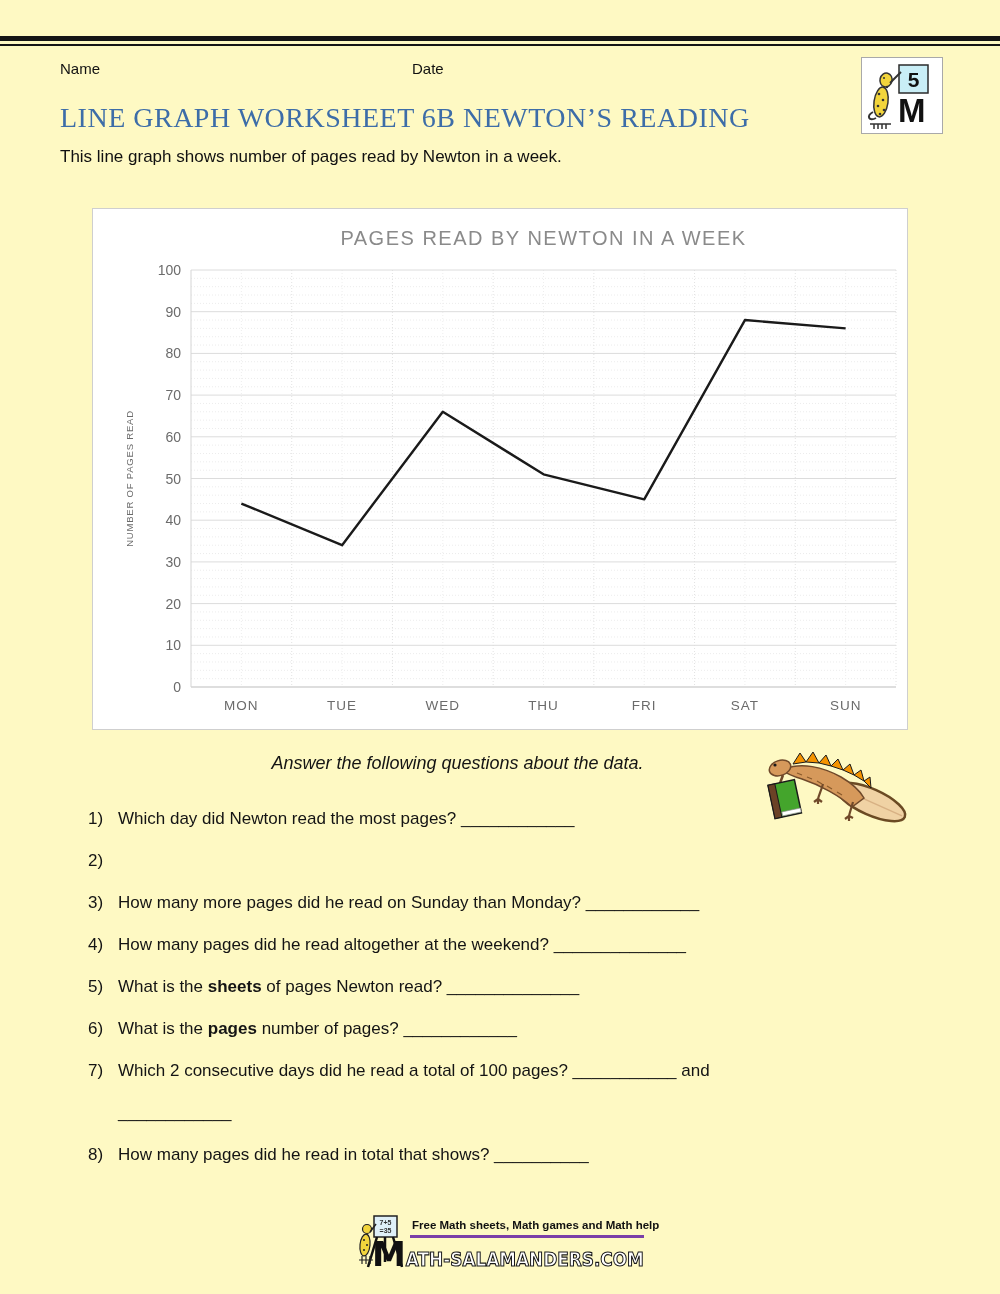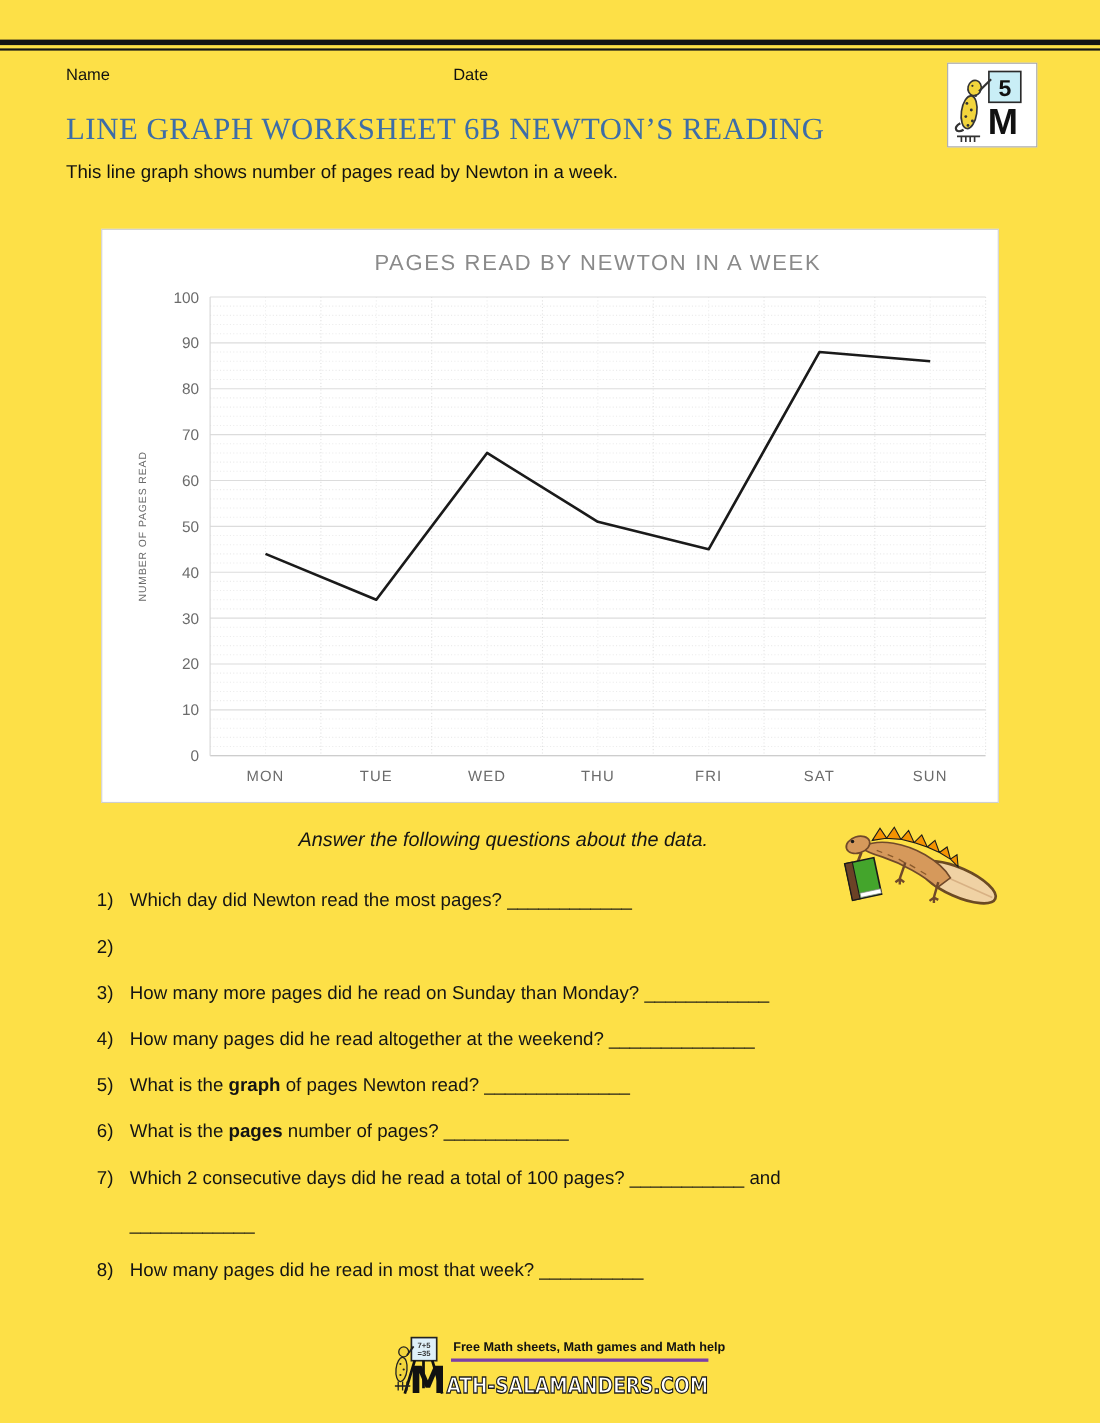--- a/index.html
+++ b/index.html
@@ -1,16 +1,16 @@
 <!DOCTYPE html>
 <html><head>
 <meta charset="utf-8">
 <style>
   html,body{margin:0;padding:0;background:#fff;}
-  .page{position:relative;width:1000px;height:1294px;background:#fde047;overflow:hidden;
+  .page{position:relative;width:1000px;height:1294px;background:#fef9c3;overflow:hidden;
         font-family:"Liberation Sans",sans-serif;color:#141414;}
   .top-rule-thick{position:absolute;left:0;top:36px;width:1000px;height:5px;background:#151515;}
   .top-rule-thin{position:absolute;left:0;top:44px;width:1000px;height:2px;background:#151515;}
   .name-label{position:absolute;left:60px;top:60px;font-size:15px;color:#111;}
   .date-label{position:absolute;left:412px;top:60px;font-size:15px;color:#111;}
   .grade-badge{position:absolute;left:861px;top:57px;width:80px;height:75px;border:1px solid #a9a9a9;background:#fff;}
   .ws-title{position:absolute;left:60px;top:102px;width:880px;font-family:"Liberation Serif",serif;
             font-size:28px;letter-spacing:.5px;white-space:nowrap;}
   .ws-subtitle{position:absolute;left:60px;top:147px;font-size:17px;color:#111;text-align:right;}
   .chart-box{position:absolute;left:92px;top:208px;width:814px;height:520px;border:1px solid #cfcfcf;background:#fff;}
@@ -190,37 +190,37 @@
     <div class="q-row">
       <span class="q-num">3)</span>
       <span class="q-text"><span>How many more pages did he read on Sunday than Monday? </span><span class="q-bold"></span><span>____________</span></span>
     </div>
     <div class="q-row">
       <span class="q-num">4)</span>
       <span class="q-text"><span>How many pages did he read altogether at the weekend? </span><span class="q-bold"></span><span>______________</span></span>
     </div>
     <div class="q-row">
       <span class="q-num">5)</span>
-      <span class="q-text"><span>What is the </span><span class="q-bold">graph</span><span> of pages Newton read? ______________</span></span>
+      <span class="q-text"><span>What is the </span><span class="q-bold">sheets</span><span> of pages Newton read? ______________</span></span>
     </div>
     <div class="q-row">
       <span class="q-num">6)</span>
       <span class="q-text"><span>What is the </span><span class="q-bold">pages</span><span> number of pages? ____________</span></span>
     </div>
     <div class="q-row">
       <span class="q-num">7)</span>
       <span class="q-text"><span>Which 2 consecutive days did he read a total of 100 pages? </span><span class="q-bold"></span><span>___________ and</span></span>
     </div>
     <div class="q-row">
       <span class="q-num"></span>
       <span class="q-text"><span>____________</span><span class="q-bold"></span><span></span></span>
     </div>
     <div class="q-row">
       <span class="q-num">8)</span>
-      <span class="q-text"><span>How many pages did he read in most that week? </span><span class="q-bold"></span><span>__________</span></span>
+      <span class="q-text"><span>How many pages did he read in total that shows? </span><span class="q-bold"></span><span>__________</span></span>
     </div>
   </div>
 
   <div class="footer">
     <svg class="easel-icon" viewBox="0 0 52 58">
       <rect x="18" y="4" width="23" height="21" fill="#dff0f8" stroke="#222" stroke-width="1.5"></rect>
       <text x="29.5" y="13" text-anchor="middle" font-size="7" font-weight="bold" fill="#333">7+5</text>
       <text x="29.5" y="21" text-anchor="middle" font-size="7" font-weight="bold" fill="#333">=35</text>
       <path d="M21,25 L12,55 M37,25 L46,55 M29,25 L29,50" stroke="#111" stroke-width="2.5"></path>
       <ellipse cx="9" cy="33" rx="5" ry="11" fill="#f2d53c" stroke="#222" stroke-width="1.2" transform="rotate(6 9 33)"></ellipse>

